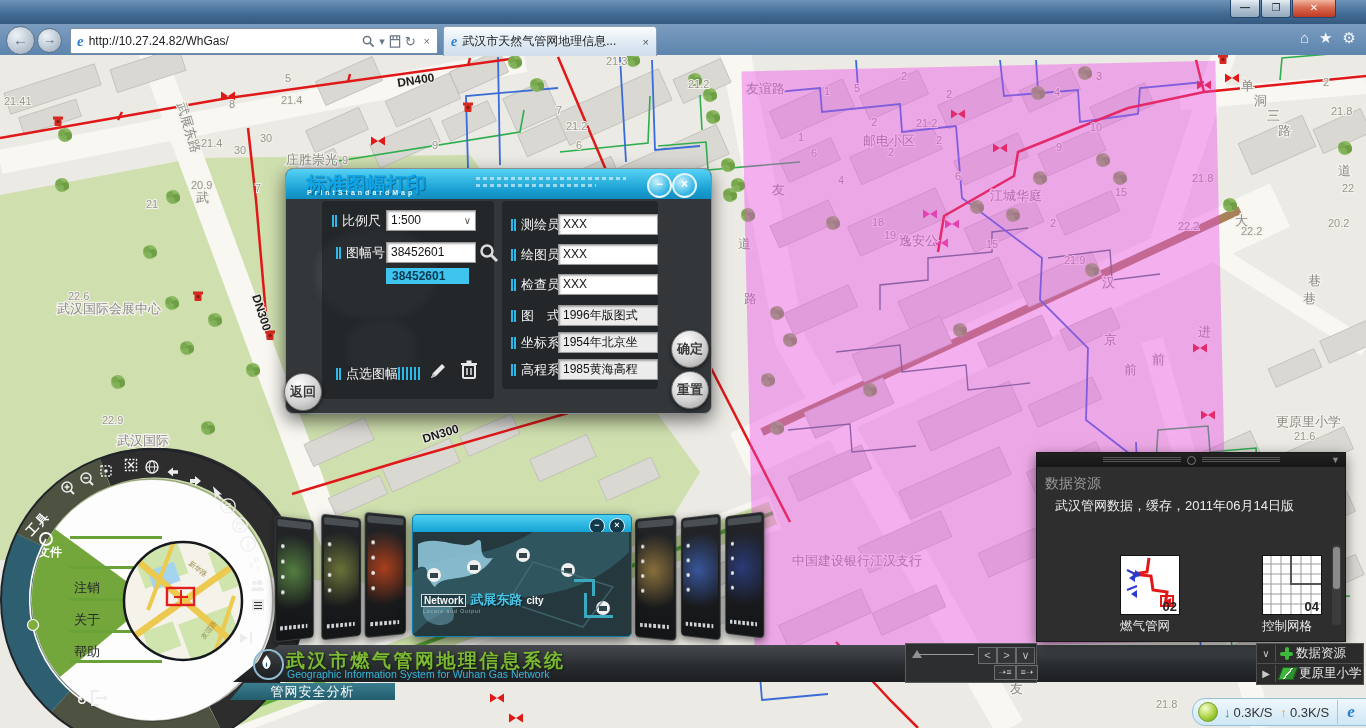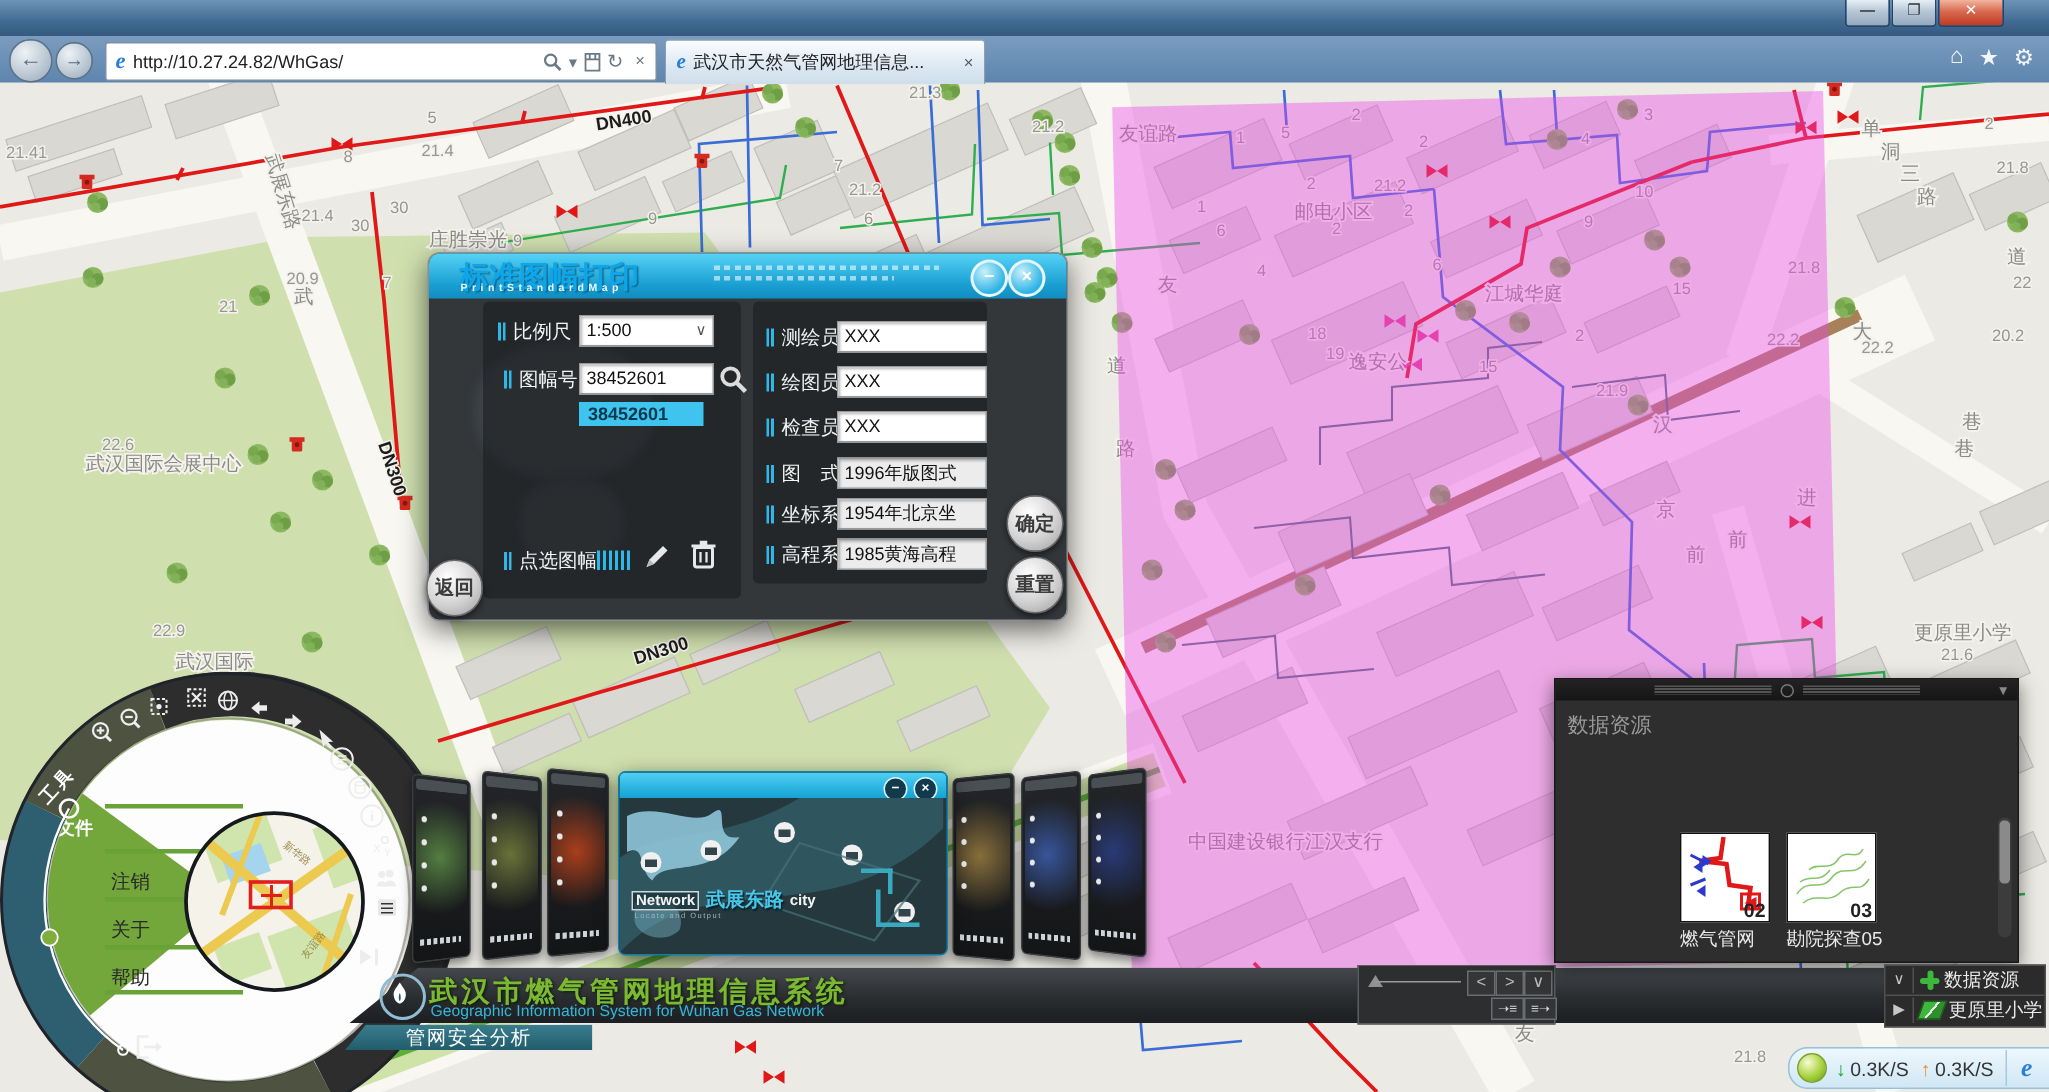--- a/index.html
+++ b/index.html
@@ -704,43 +704,42 @@
   </div>
 
   <div class="abs" id="datapanel">
     <div id="dp-handle">
         <span class="grip"></span>
         <span class="gripdot"></span>
         <span class="grip"></span>
       </div>
     <span id="dp-caret">▼</span>
     <div id="dp-title">数据资源</div>
+    <div id="dp-info">武汉管网数据，缓存，2011年06月14日版</div>
     <div class="thumb" style="left:83px">
       <div class="timg"><svg width="58" height="58">
             <rect width="58" height="58" fill="#fff"></rect>
             <path d="M28,2 L26,16 L12,18 L30,20 L32,34 L46,36 L44,50" stroke="#e01818" stroke-width="3" fill="none"></path>
             <path d="M6,14 L18,20 M6,34 L16,30" stroke="#2a3ad0" stroke-width="2" fill="none"></path>
             <path d="M8,22 l6,-4 v8 Z M20,18 l-6,-4 v8 Z" fill="#2a3ad0"></path>
             <path d="M10,38 l6,-4 v8 Z" fill="#2a3ad0"></path>
             <rect x="40" y="40" width="12" height="10" fill="none" stroke="#e01818" stroke-width="2"></rect>
             <path d="M42,46 l8,-4 v8 Z" fill="#e01818"></path>
           </svg><span class="tnum">02</span></div>
       <div class="tlabel">燃气管网</div>
     </div>
-    <div class="thumb" style="left:154px">
+    <div class="thumb" style="left:225px">
       <div class="timg"><svg width="58" height="58">
             <rect width="58" height="58" fill="#fff"></rect>
-            <g stroke="#85c46a" stroke-width="1" fill="none">
-              <path d="M6,40 C14,28 22,40 30,28 C38,20 44,30 52,18"></path>
-              <path d="M10,46 C20,38 26,48 36,38 C44,32 48,40 54,30"></path>
-              <path d="M14,24 C20,18 28,26 34,16 C40,10 46,18 50,10"></path>
-              <path d="M8,32 C16,26 20,34 28,24"></path>
+            <g stroke="#9a9a9a" stroke-width="1">
+              <path d="M0,8 H58 M0,18 H58 M0,28 H58 M0,38 H58 M0,48 H58 M8,0 V58 M18,0 V58 M28,0 V58 M38,0 V58 M48,0 V58"></path>
             </g>
-          </svg><span class="tnum">03</span></div>
-      <div class="tlabel">勘院探查05</div>
+            <path d="M28,0 V28 H58" stroke="#555" stroke-width="2" fill="none"></path>
+          </svg><span class="tnum">04</span></div>
+      <div class="tlabel">控制网格</div>
     </div>
     <div id="dp-scroll">
         <i></i>
       </div>
   </div>
 
   <div class="abs" id="sidebtns">
     <div class="sbrow" style="top:0;border-bottom:1px solid #505050">
       <span class="cell1">∨</span>
       <span class="plusicon"></span>

